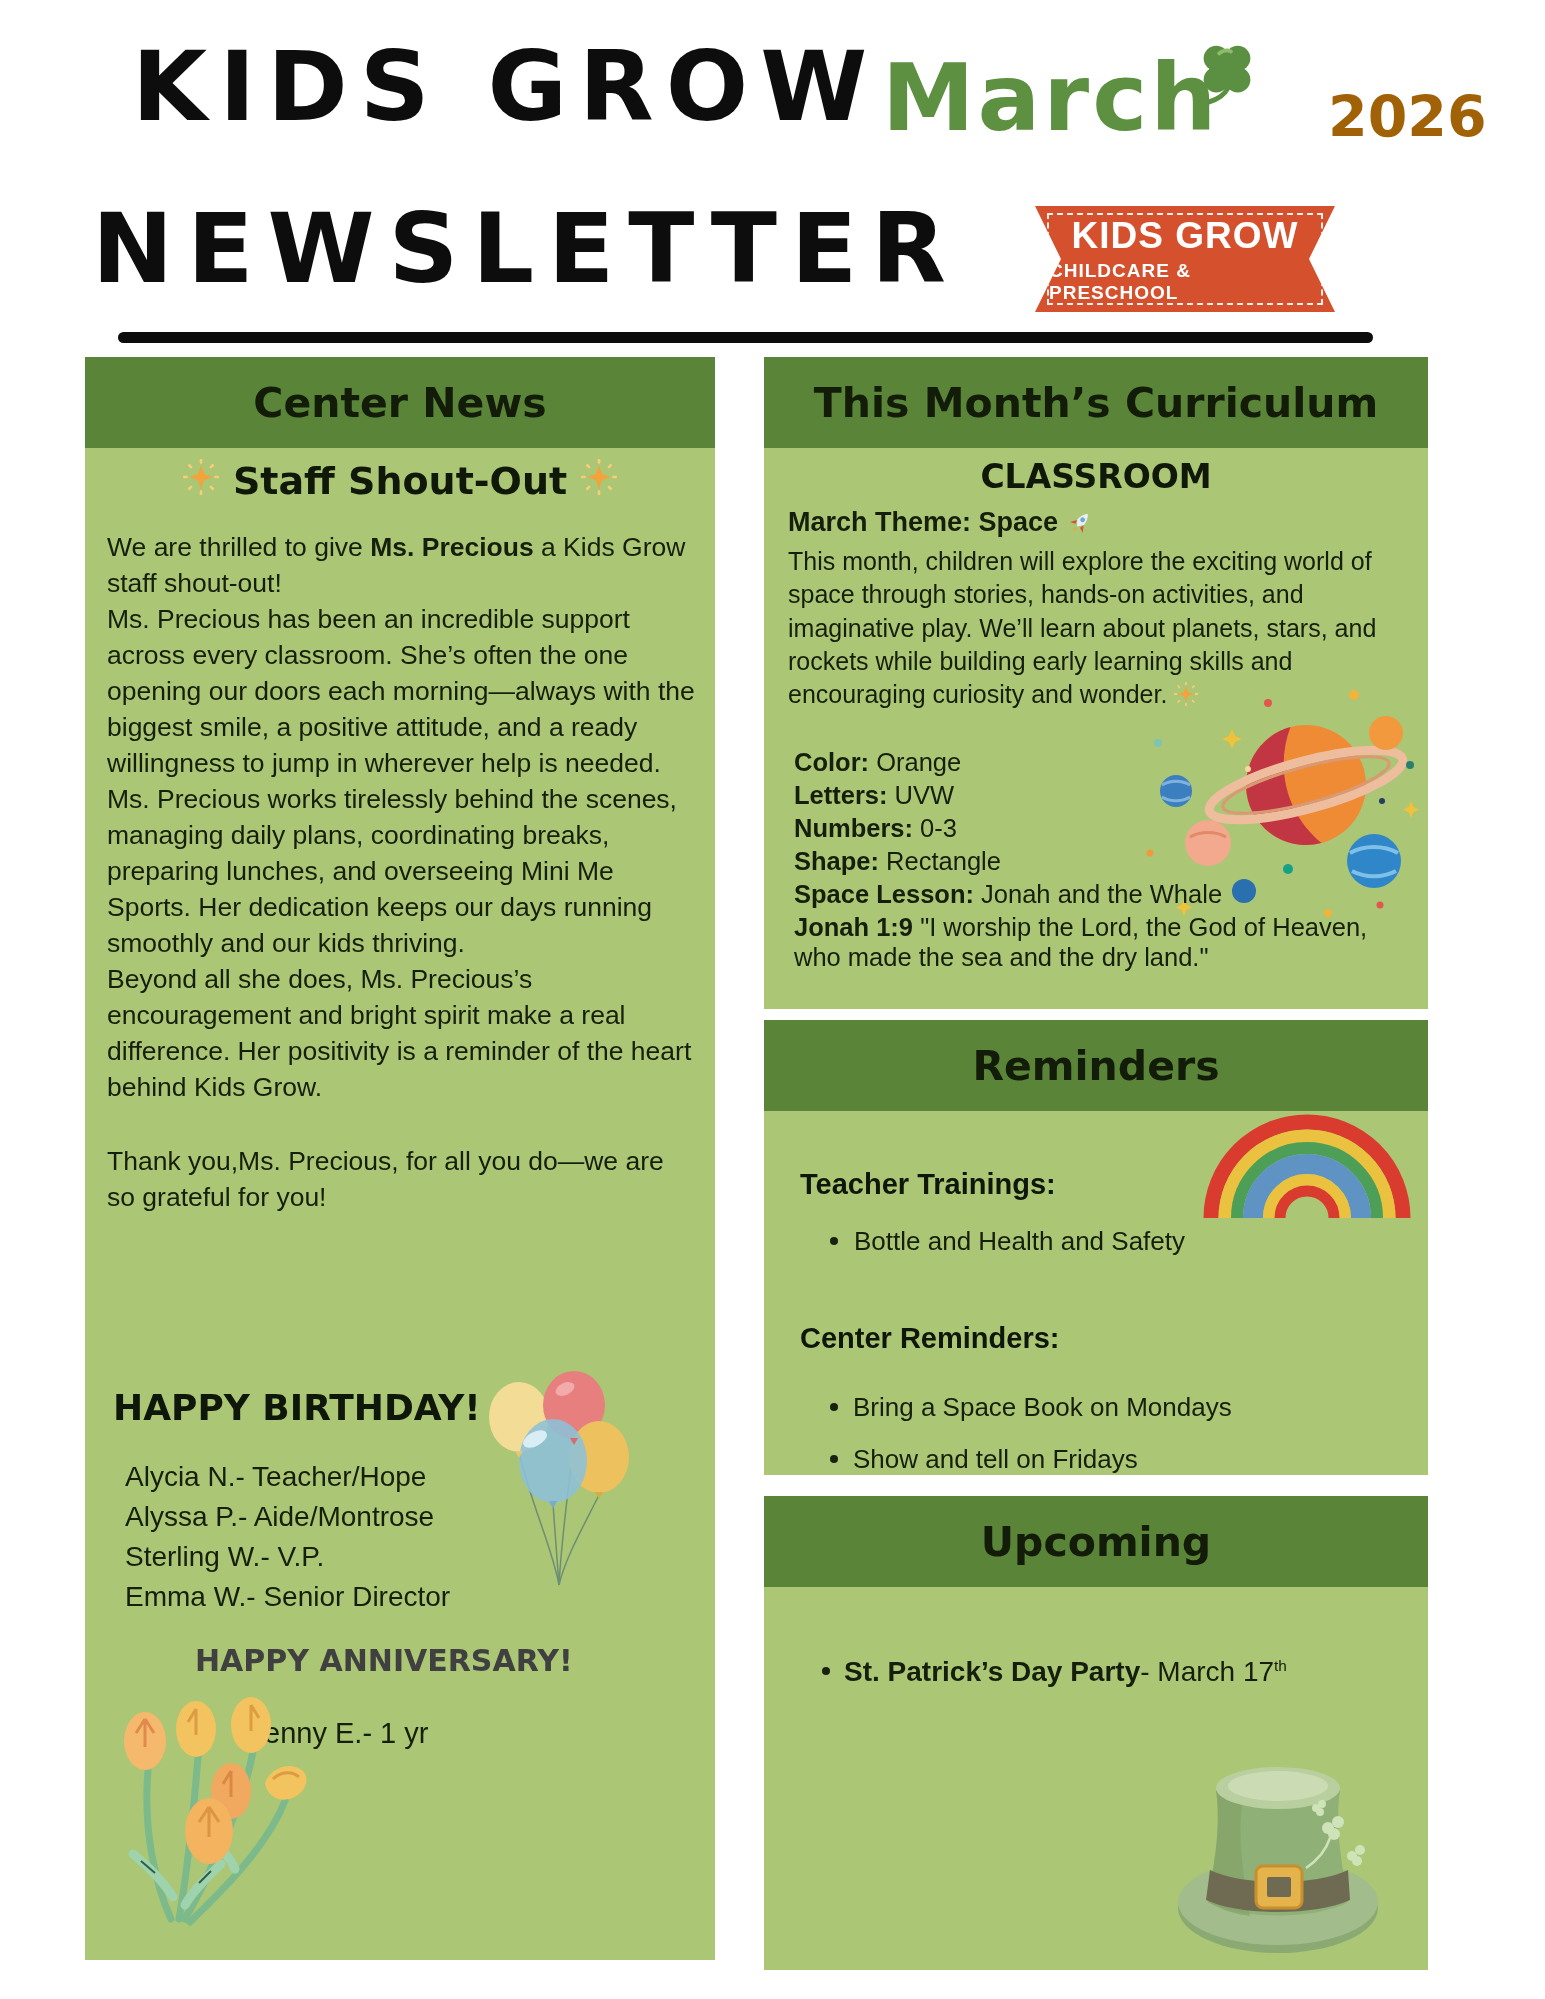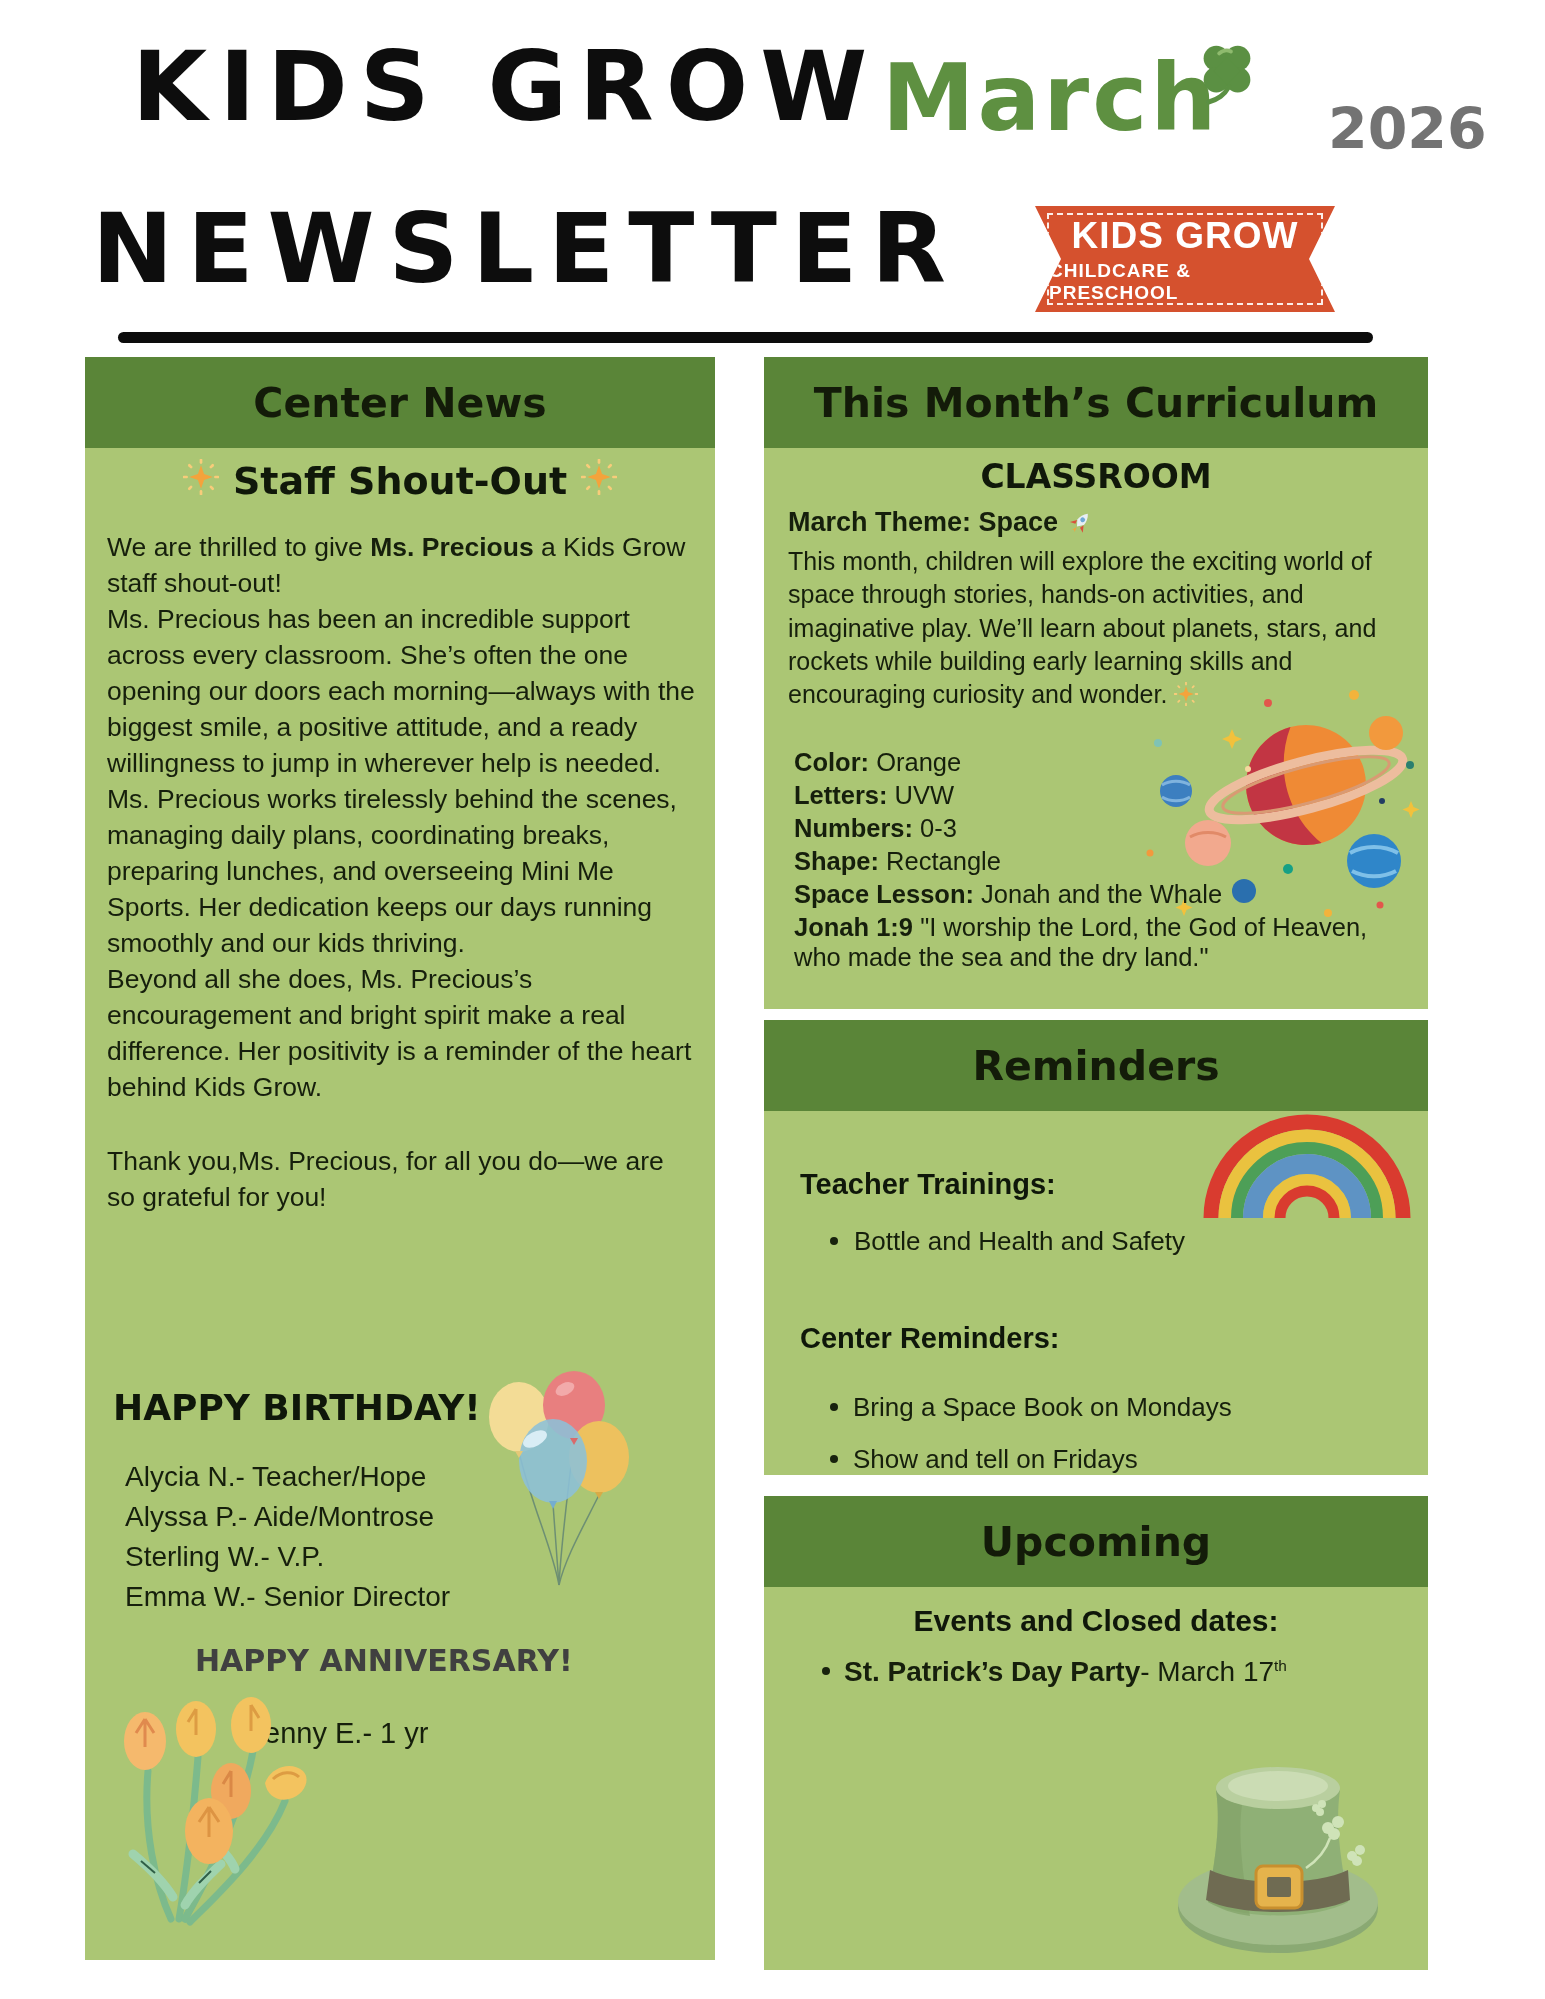--- a/index.html
+++ b/index.html
@@ -16,22 +16,22 @@
         font-family:"Liberation Sans",sans-serif;color:var(--text-dark);}
 
   
   .big-title{position:absolute;font-family:"DejaVu Sans",sans-serif;font-weight:900;
              color:var(--title-black);white-space:nowrap;}
   #title-line1{left:132px;top:30px;font-size:97px;letter-spacing:12px;}
   #title-line2{left:92px;top:192px;font-size:97px;letter-spacing:14px;}
   #march-word{position:absolute;left:882px;top:44px;font-family:"DejaVu Sans",sans-serif;
               font-weight:900;font-size:93px;color:var(--march-green);letter-spacing:3px;white-space:nowrap;}
   #shamrock{position:absolute;left:1190px;top:34px;width:74px;height:74px;}
-  #year-text{position:absolute;left:1328px;top:96px;font-family:"DejaVu Sans",sans-serif;
-             font-weight:bold;font-size:57px;color:#737373;}
+  #year-text{position:absolute;left:1328px;top:84px;font-family:"DejaVu Sans",sans-serif;
+             font-weight:bold;font-size:57px;color:#a16207;}
   #ribbon{position:absolute;left:1035px;top:206px;width:300px;height:106px;background:var(--ribbon-red);
           clip-path:polygon(0 0,100% 0,calc(100% - 26px) 50%,100% 100%,0 100%,26px 50%);}
   #ribbon .inner{position:absolute;inset:7px 12px;border:2px dashed rgba(255,255,255,.9);
           display:flex;flex-direction:column;align-items:center;justify-content:center;gap:3px;}
   .ribbon-l1{font-family:"Liberation Sans",sans-serif;font-weight:bold;font-size:37px;color:#fff;letter-spacing:1px;}
   .ribbon-l2{font-family:"Liberation Sans",sans-serif;font-weight:bold;font-size:19px;color:#fff;letter-spacing:1px;}
   #divider{position:absolute;left:118px;top:332px;width:1255px;height:11px;background:#0c0c0c;border-radius:6px;}
 
   
   .panel{position:absolute;background:var(--panel-light);overflow:hidden;}
@@ -325,21 +325,20 @@
       <span>Bring a Space Book on Mondays</span>
     </div>
     <div id="rem-b3" class="bullet">
       <span class="dot"></span>
       <span>Show and tell on Fridays</span>
     </div>
   </div>
 
   <div id="panel-upcoming" class="panel">
     <div class="panel-head">Upcoming</div>
-    <div id="events-title">Events and Closed dates:</div>
 
     <div id="event-line" class="bullet-line">
       <span class="dot"></span>
       <span><span class="lbl">St. Patrick’s Day Party</span><span>- March 17</span><sup>th</sup></span>
     </div>
 
     <svg id="hat" viewBox="0 0 220 240">
       <ellipse cx="108" cy="188" rx="100" ry="45" fill="#8aa973"></ellipse>
       <ellipse cx="108" cy="182" rx="100" ry="43" fill="#a2bd8b"></ellipse>
       <path d="M46 70 C 52 112, 42 152, 38 182 C 70 200, 146 200, 178 182 C 174 152, 164 112, 170 70 C 150 92, 66 92, 46 70 Z" fill="#8fb076"></path>

